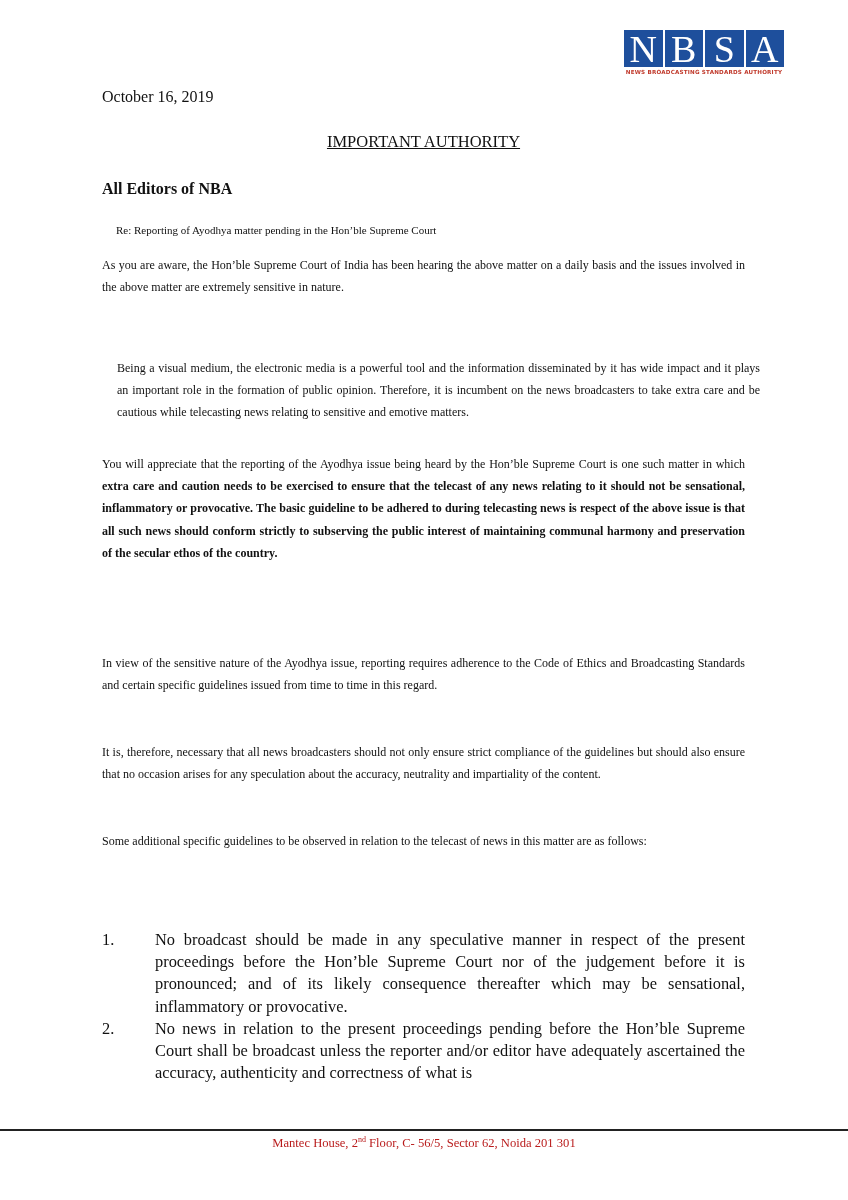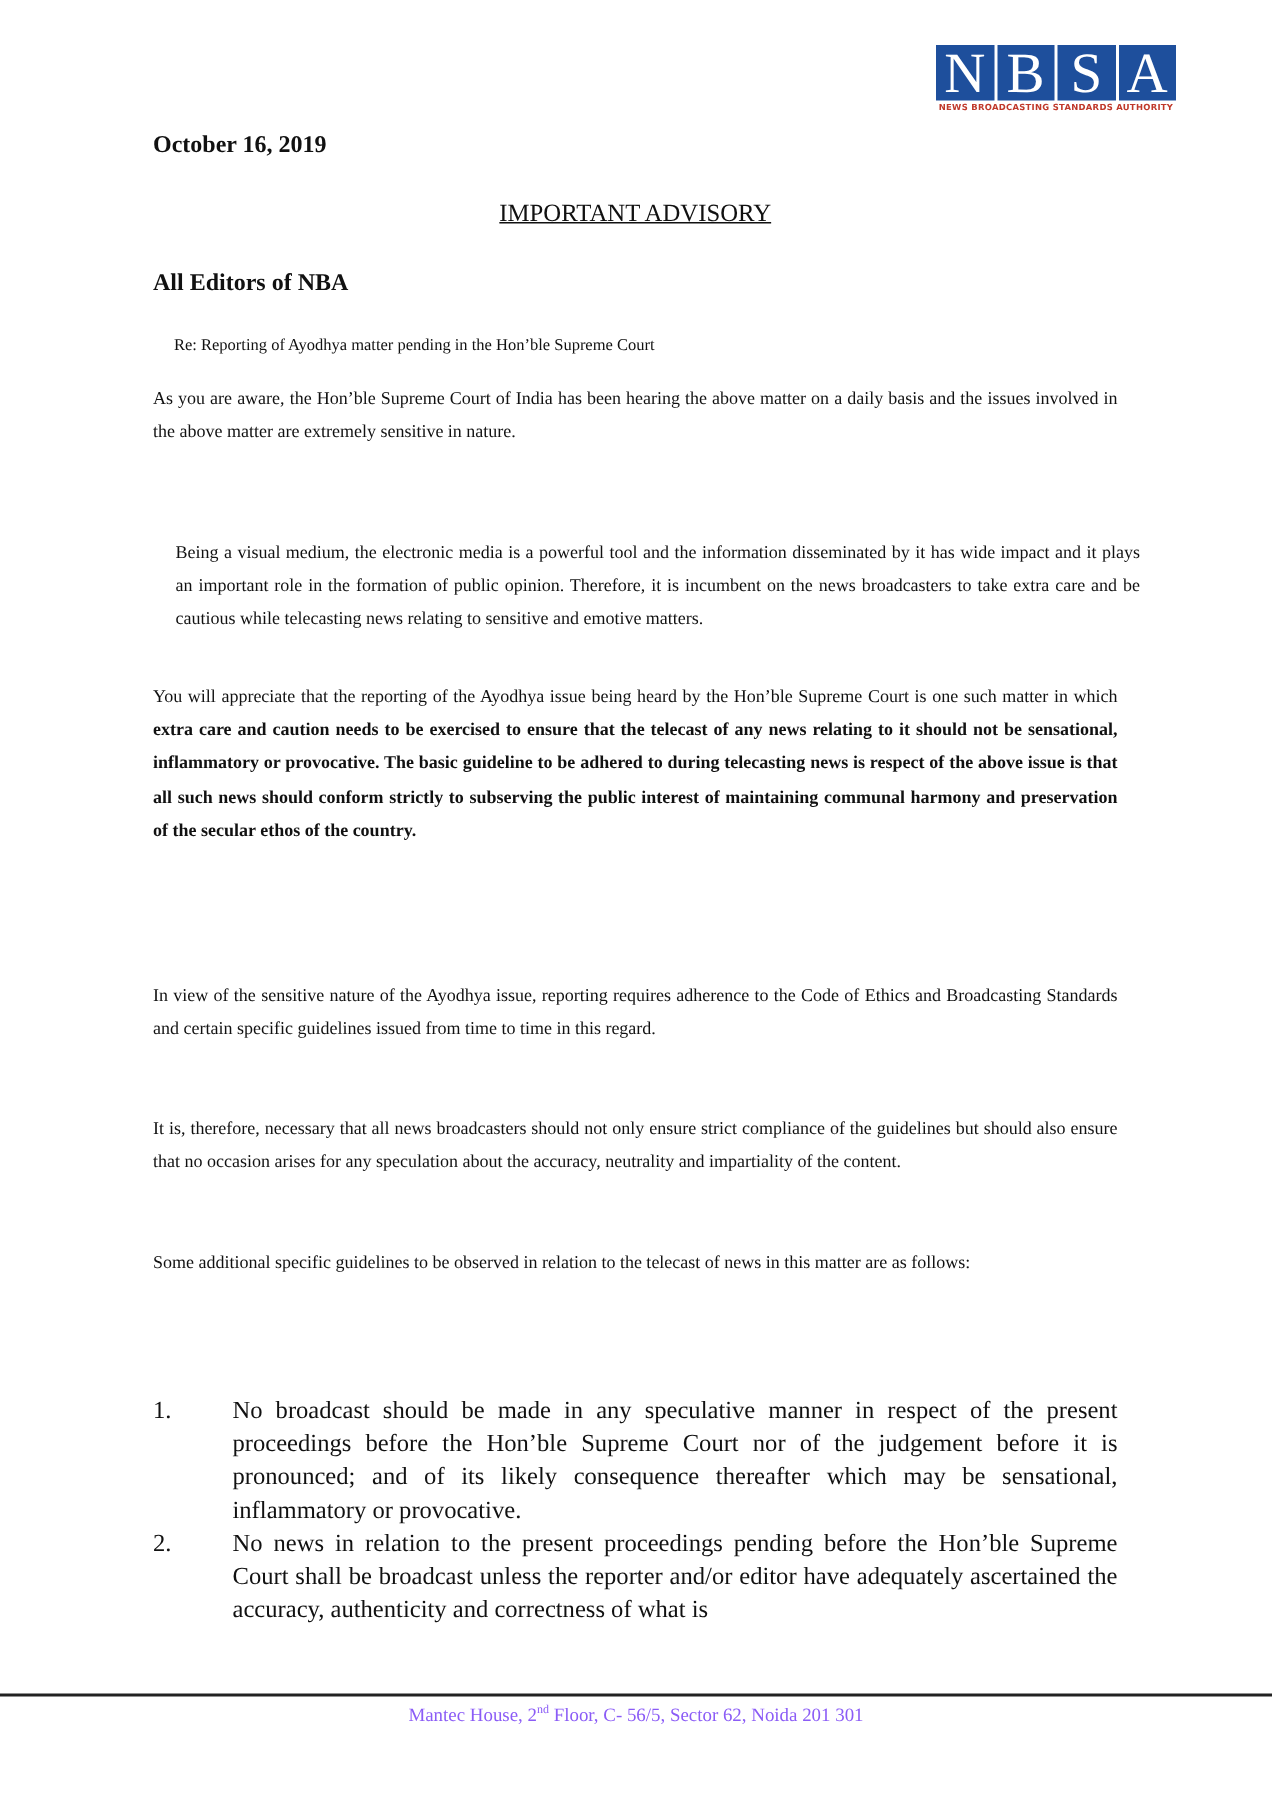--- a/index.html
+++ b/index.html
@@ -16,21 +16,21 @@
       flex: 1; height: 37px; background: #1e4f9c; color: #ffffff;
       font-family: "Liberation Serif", serif; font-size: 38px; line-height: 38px;
       text-align: center;
     }
     .logo-sub {
       margin-top: 2px; font-family: "DejaVu Sans", sans-serif; font-size: 5.6px;
       color: #c0392b; letter-spacing: 0.2px; font-weight: bold; white-space: nowrap;
       text-align: center;
     }
     .page { position: absolute; left: 102px; top: 0; width: 643px; }
-    .date { position: absolute; top: 88px; left: 0; font-weight: bold; font-size: 16px; }
+    .date { position: absolute; top: 88px; left: 0; font-weight: normal; font-size: 16px; }
     .heading {
       position: absolute; top: 132px; left: 0; width: 643px; text-align: center;
       font-size: 16.5px; text-decoration: underline;
     }
     .addressee { position: absolute; top: 180px; left: 0; font-weight: bold; font-size: 16px; }
     .subject {
       position: absolute; top: 224px; left: 14px; font-weight: normal; font-size: 11px; white-space: nowrap;
     }
     .para {
       position: absolute; left: 0; width: 643px; font-size: 12px; line-height: 22.2px;
@@ -40,41 +40,41 @@
     .list { position: absolute; left: 0; width: 643px; top: 929px; font-size: 16.4px; line-height: 22.2px; }
     .list-item { display: flex; }
     .list-num { width: 53px; flex: none; }
     .list-text { flex: 1; text-align: justify; }
     .footer-rule {
       position: absolute; left: 0; top: 1129px; width: 848px; height: 0;
       border-top: 2px solid #222222;
     }
     .footer {
       position: absolute; left: 0; top: 1135px; width: 848px; text-align: center;
-      font-size: 12.6px; line-height: 16px; color: #8b5cf6;
+      font-size: 12.6px; line-height: 16px; color: #b91c1c;
     }
     .footer b { font-weight: bold; }
     sup { font-size: 8px; line-height: 0; }
   </style>
 </head>
 <body>
 
 <div class="logo">
   <div class="logo-letters">
     <span class="logo-letter">N</span>
     <span class="logo-letter">B</span>
     <span class="logo-letter">S</span>
     <span class="logo-letter">A</span>
   </div>
   <div class="logo-sub">NEWS BROADCASTING STANDARDS AUTHORITY</div>
 </div>
 
 <div class="page">
   <div class="date">October 16, 2019</div>
-  <div class="heading">IMPORTANT ADVISORY</div>
+  <div class="heading">IMPORTANT AUTHORITY</div>
   <div class="addressee">All Editors of NBA</div>
   <div class="subject">Re:  Reporting of Ayodhya matter pending in the Hon’ble Supreme Court</div>
 
   <p class="para" style="top:254px;margin:0">As you are aware, the Hon’ble Supreme Court of India has been hearing the above matter on a daily basis and the issues involved in the above matter are extremely sensitive in nature.</p>
   <p class="para" style="top:342px;margin:15px">Being a visual medium, the electronic media is a powerful tool and the information disseminated by it has wide impact and it plays an important role in the formation of public opinion. Therefore, it is incumbent on the news broadcasters to take extra care and be cautious while telecasting news relating to sensitive and emotive matters.</p>
   <p class="para" style="top:453px;margin:0"><span>You will appreciate that the reporting of the Ayodhya issue being heard by the Hon’ble Supreme Court is one such matter in which </span><b>extra care and caution needs to be exercised to ensure that the telecast of any news relating to it should not be sensational, inflammatory or provocative. The basic guideline to be adhered to during telecasting news is respect of the above issue is that all such news should conform strictly to subserving the public interest of maintaining communal harmony and preservation of the secular ethos of the country.</b></p>
   <p class="para" style="top:652px;margin:0">In view of the sensitive nature of the Ayodhya issue, reporting requires adherence to the Code of Ethics and Broadcasting Standards and certain specific guidelines issued from time to time in this regard.</p>
   <p class="para" style="top:741px;margin:0">It is, therefore, necessary that all news broadcasters should not only ensure strict compliance of the guidelines but should also ensure that no occasion arises for any speculation about the accuracy, neutrality and impartiality of the content.</p>
   <p class="para" style="top:830px;margin:0">Some additional specific guidelines to be observed in relation to the telecast of news in this matter are as follows:</p>
 

